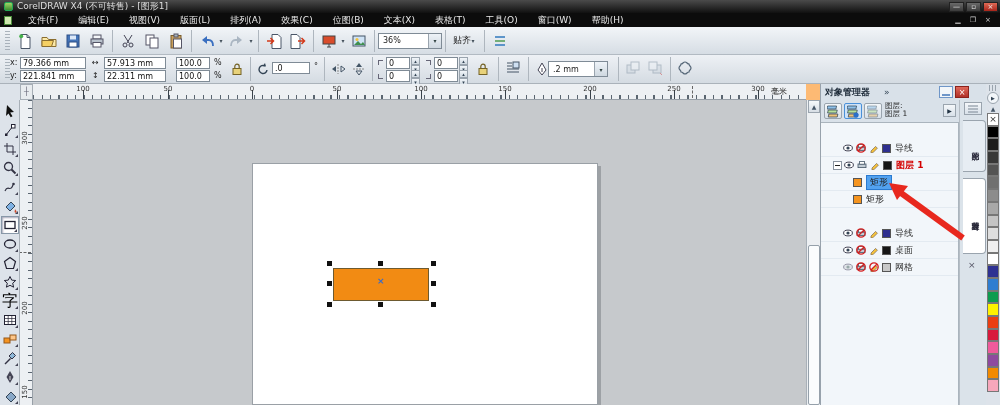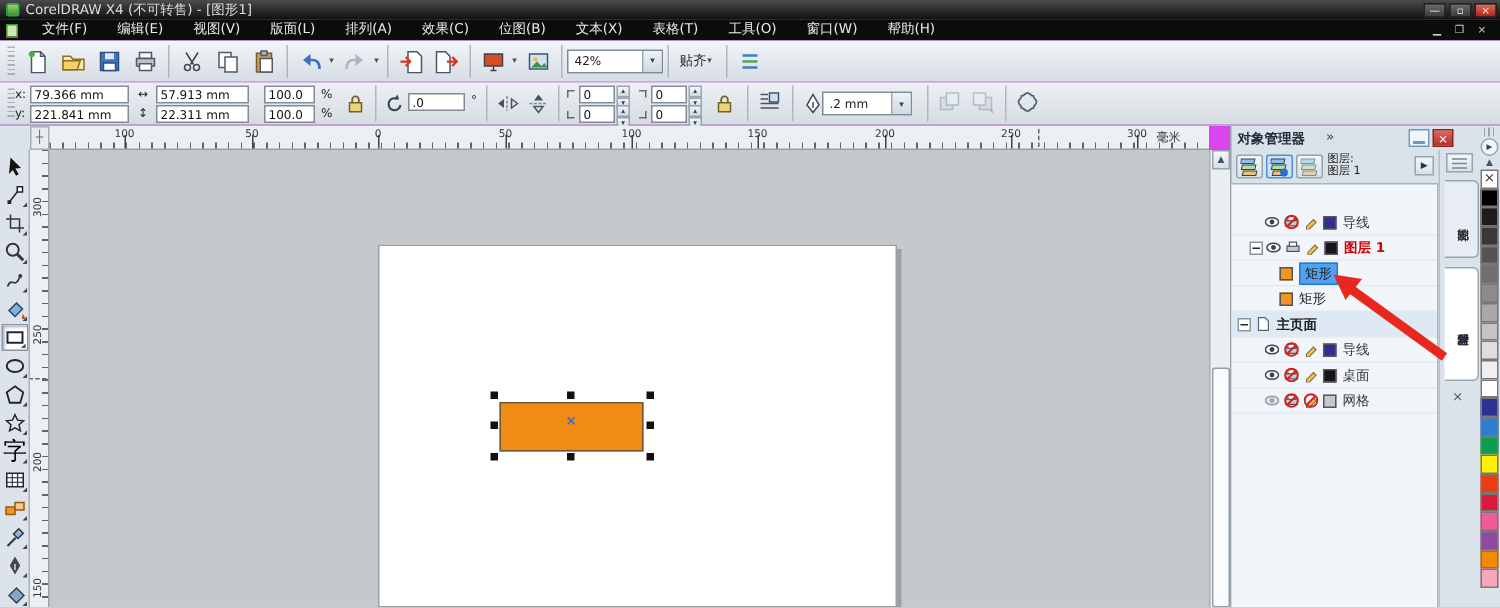--- a/index.html
+++ b/index.html
@@ -1,18 +1,18 @@
 <!DOCTYPE html>
 <html><head>
 <meta charset="utf-8">
 <style>
   *{margin:0;padding:0;box-sizing:border-box}
   body{background:#fff}
   #app{position:relative;width:1000px;height:405px;overflow:hidden;
-       font-family:"DejaVu Sans","Liberation Sans",sans-serif;background:#d946ef;
+       font-family:"DejaVu Sans","Liberation Sans",sans-serif;background:#fdba74;
        -webkit-font-smoothing:antialiased}
   .abs{position:absolute}
   
   .titlebar{left:0;top:0;width:1000px;height:13px;background:linear-gradient(#4b4b4b,#101010);
             display:flex;align-items:center;color:#ddd;font-size:9px}
   .appicon{width:9px;height:9px;margin:0 4px;background:linear-gradient(#9fd468,#3f8f2f);border:1px solid #2a5;border-radius:2px}
   .wctl{display:flex;gap:2px;margin-left:auto;margin-right:2px}
   .wbtn{width:15px;height:10px;background:linear-gradient(#6a6a6a,#3a3a3a);border:1px solid #222;
         color:#eee;font-size:7px;line-height:8px;text-align:center}
   .wbtn.close{background:linear-gradient(#e06a55,#a8241a)}
@@ -286,21 +286,21 @@
     <span class="drop">▾</span>
     <span class="tbtn">
         <svg width="16" height="16">
           <rect x="2" y="3" width="12" height="10" fill="#cfe3f5" stroke="#456"></rect>
           <circle cx="6" cy="6.5" r="1.5" fill="#f3c13a"></circle>
           <path d="M3 12l4-4 3 3 2-2 2 3z" fill="#3f8f4f"></path>
         </svg>
       </span>
     <span class="tsep"></span>
     <span class="combo" style="width:64px">
-      <span>42%</span>
+      <span>36%</span>
       <span class="ca">▾</span>
     </span>
     <span class="tsep"></span>
     <span class="snap">
       <span>贴齐</span>
       <span class="drop">▾</span>
     </span>
     <span class="tsep"></span>
     <span class="tbtn">
         <svg width="16" height="16">
@@ -646,31 +646,20 @@
         <span class="tswatch" style="background-color: rgb(245, 148, 31);"></span>
         <span class="tlabel sel">矩形</span>
       </div>
 
       <div class="trow" style="top:68px">
         <span class="sp" style="width:32px"></span>
         <span class="tswatch" style="background-color: rgb(245, 148, 31);"></span>
         <span class="tlabel">矩形</span>
       </div>
 
-      <div class="trow band" style="top:85px">
-        <span class="sp" style="width:4px"></span>
-        <span class="texp">
-            <i></i>
-          </span>
-        <span class="sp" style="width:3px"></span>
-        <svg class="ticon" width="10" height="10">
-            <use href="#i-page"></use>
-          </svg>
-        <span class="tlabel b">主页面</span>
-      </div>
 
       <div class="trow" style="top:102px">
         <span class="sp" style="width:22px"></span>
         <svg class="ticon" width="10" height="10">
             <use href="#i-eye"></use>
           </svg>
         <span class="sp" style="width:3px"></span>
         <svg class="ticon" width="10" height="10">
             <use href="#i-print"></use>
             <use href="#i-block"></use>

